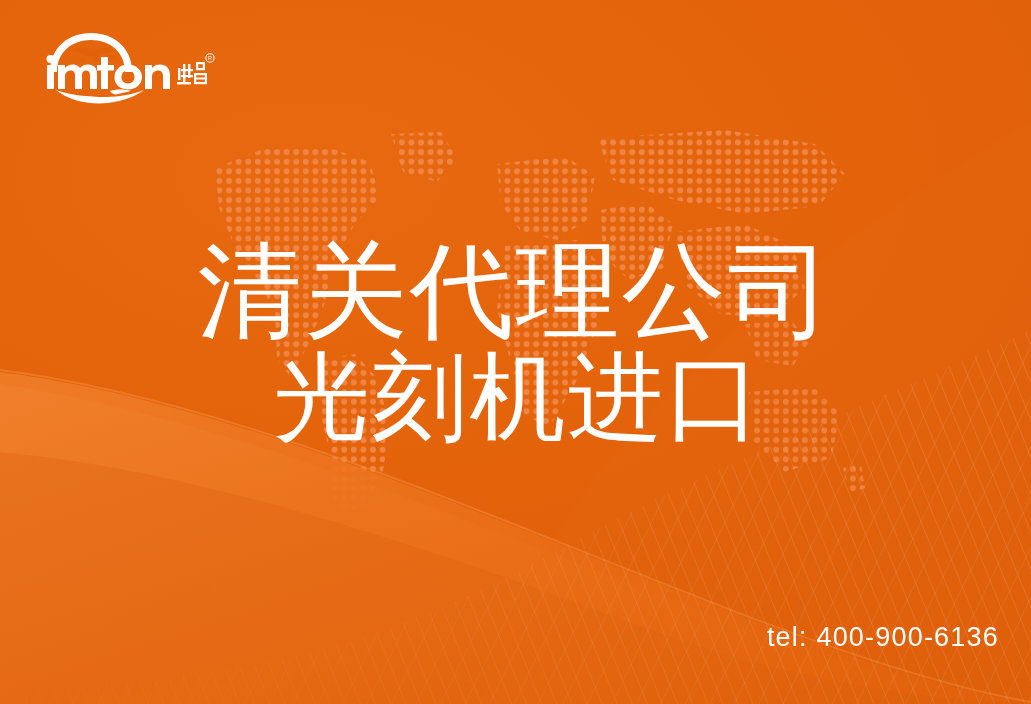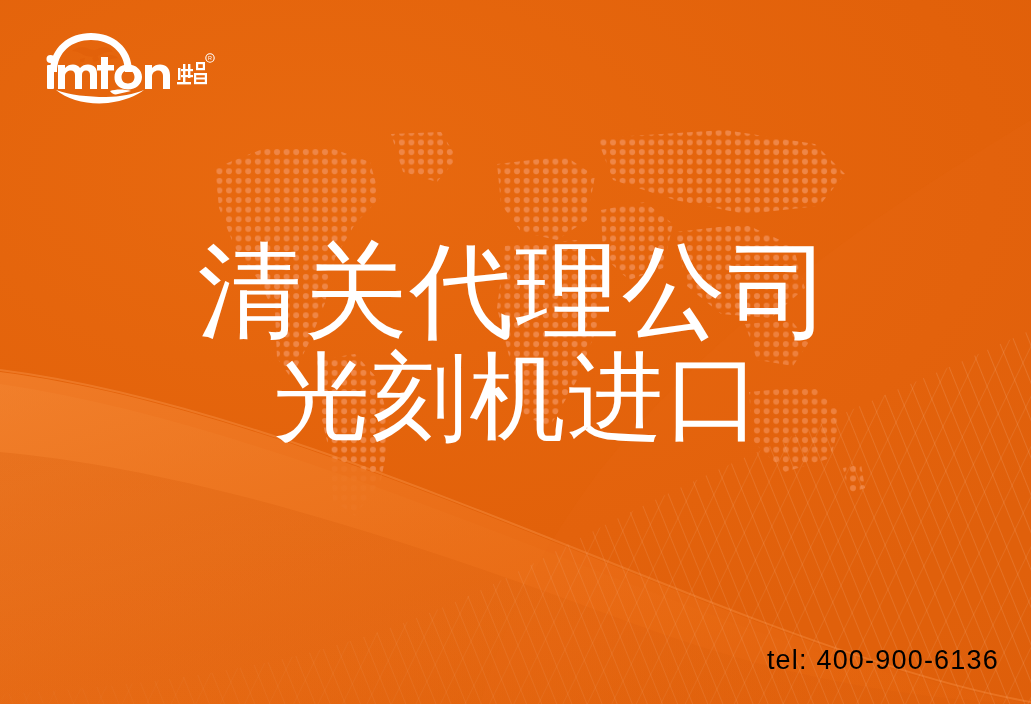--- a/index.html
+++ b/index.html
@@ -85,22 +85,22 @@
   }
   #headline-2 {
     font-size: 104px;
     margin-top: 4px;
   }
 
   
   #phone {
     position: absolute;
     right: 32px;
-    bottom: 28px;
-    color: #000000;
+    bottom: 51px;
+    color: #ffffff;
     font-size: 27px;
     letter-spacing: 1.2px;
     font-family: "Liberation Sans", sans-serif;
   }
 </style>
 </head>
 <body>
 
 <div id="banner">
 

